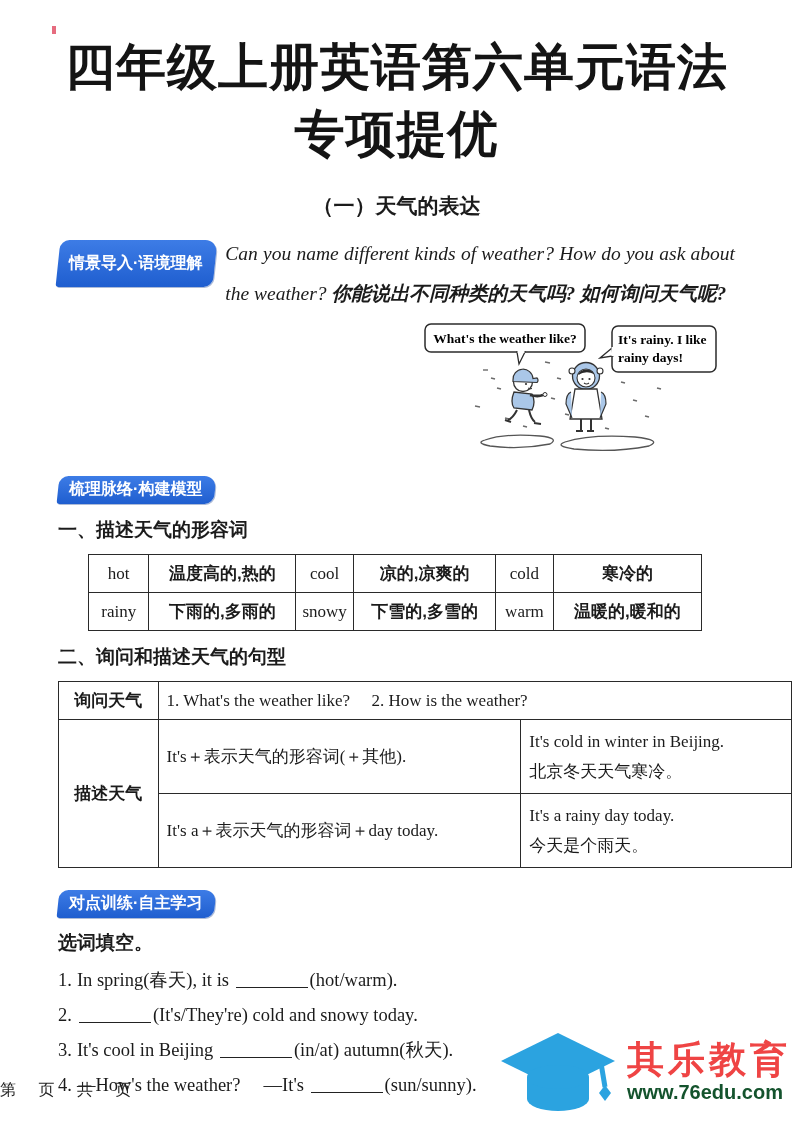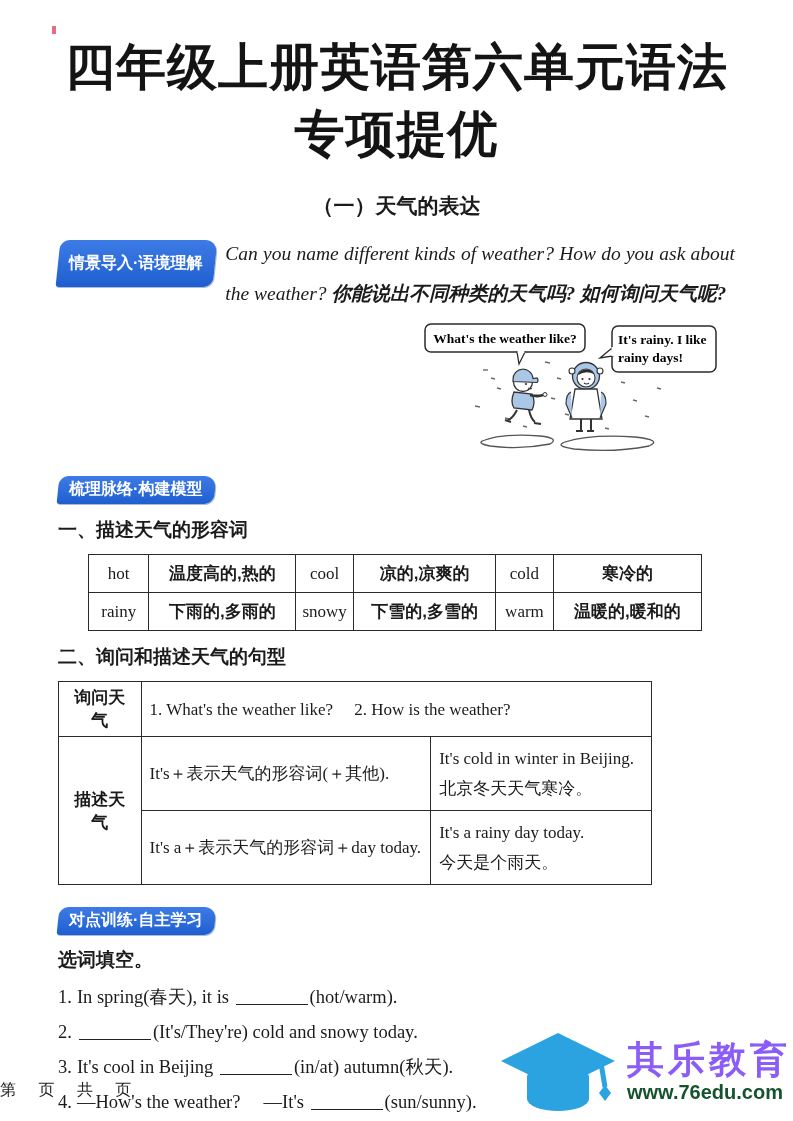--- a/index.html
+++ b/index.html
@@ -77,21 +77,21 @@
   table { border-collapse:collapse; }
   td { border:1.6px solid #2a2a2a; vertical-align:middle; }
 
   .adj-table { margin:11px 0 0 30px; width:614px; }
   .adj-table td { height:38px; text-align:center; font-size:17px; }
   .adj-table .en { font-family:"Liberation Serif", serif; width:9.8%; }
   .adj-table .zh { font-family:"Liberation Sans", sans-serif; font-weight:600; }
   .adj-table .zh1 { width:23.8%; } .adj-table .zh2 { width:23%; } .adj-table .zh3 { width:24%; }
   .adj-table .en2 { width:9.4%; } .adj-table .en3 { width:9.4%; }
 
-  .sent-table { margin-top:11px; width:594px; }
+  .sent-table { margin-top:11px; width:734px; }
   .sent-table td { font-size:17px; padding:4px 8px; }
   .sent-table .rowlabel {
     width:92px; text-align:center;
     font-family:"Liberation Sans", sans-serif; font-weight:600;
   }
   .sent-table .ask-row td { height:38px; }
   .sent-table .pattern { width:335px; height:74px; }
   .sent-table .example { width:250px; }
   .sent-table .ex-en { font-family:"Liberation Serif", serif; display:block; line-height:30px; }
   .sent-table .ex-zh { font-family:"Liberation Sans", sans-serif; display:block; line-height:30px; }
@@ -122,21 +122,21 @@
     font-size:16px; letter-spacing:9px; color:#222;
   }
   .logo {
     position:absolute; right:2px; bottom:8px;
     display:flex; align-items:center;
   }
   .logo-texts { margin-left:6px; }
   .logo-name {
     font-family:"Liberation Sans", sans-serif;
     font-weight:900; font-size:37px; letter-spacing:4px;
-    color:#8b5cf6; line-height:40px;
+    color:#ef4444; line-height:40px;
   }
   .logo-url {
     font-family:"Liberation Sans", sans-serif;
     font-weight:700; font-size:20px; color:#14532d; line-height:24px;
   }
 </style>
 </head>
 <body>
 
 <div class="red-speck"></div>

